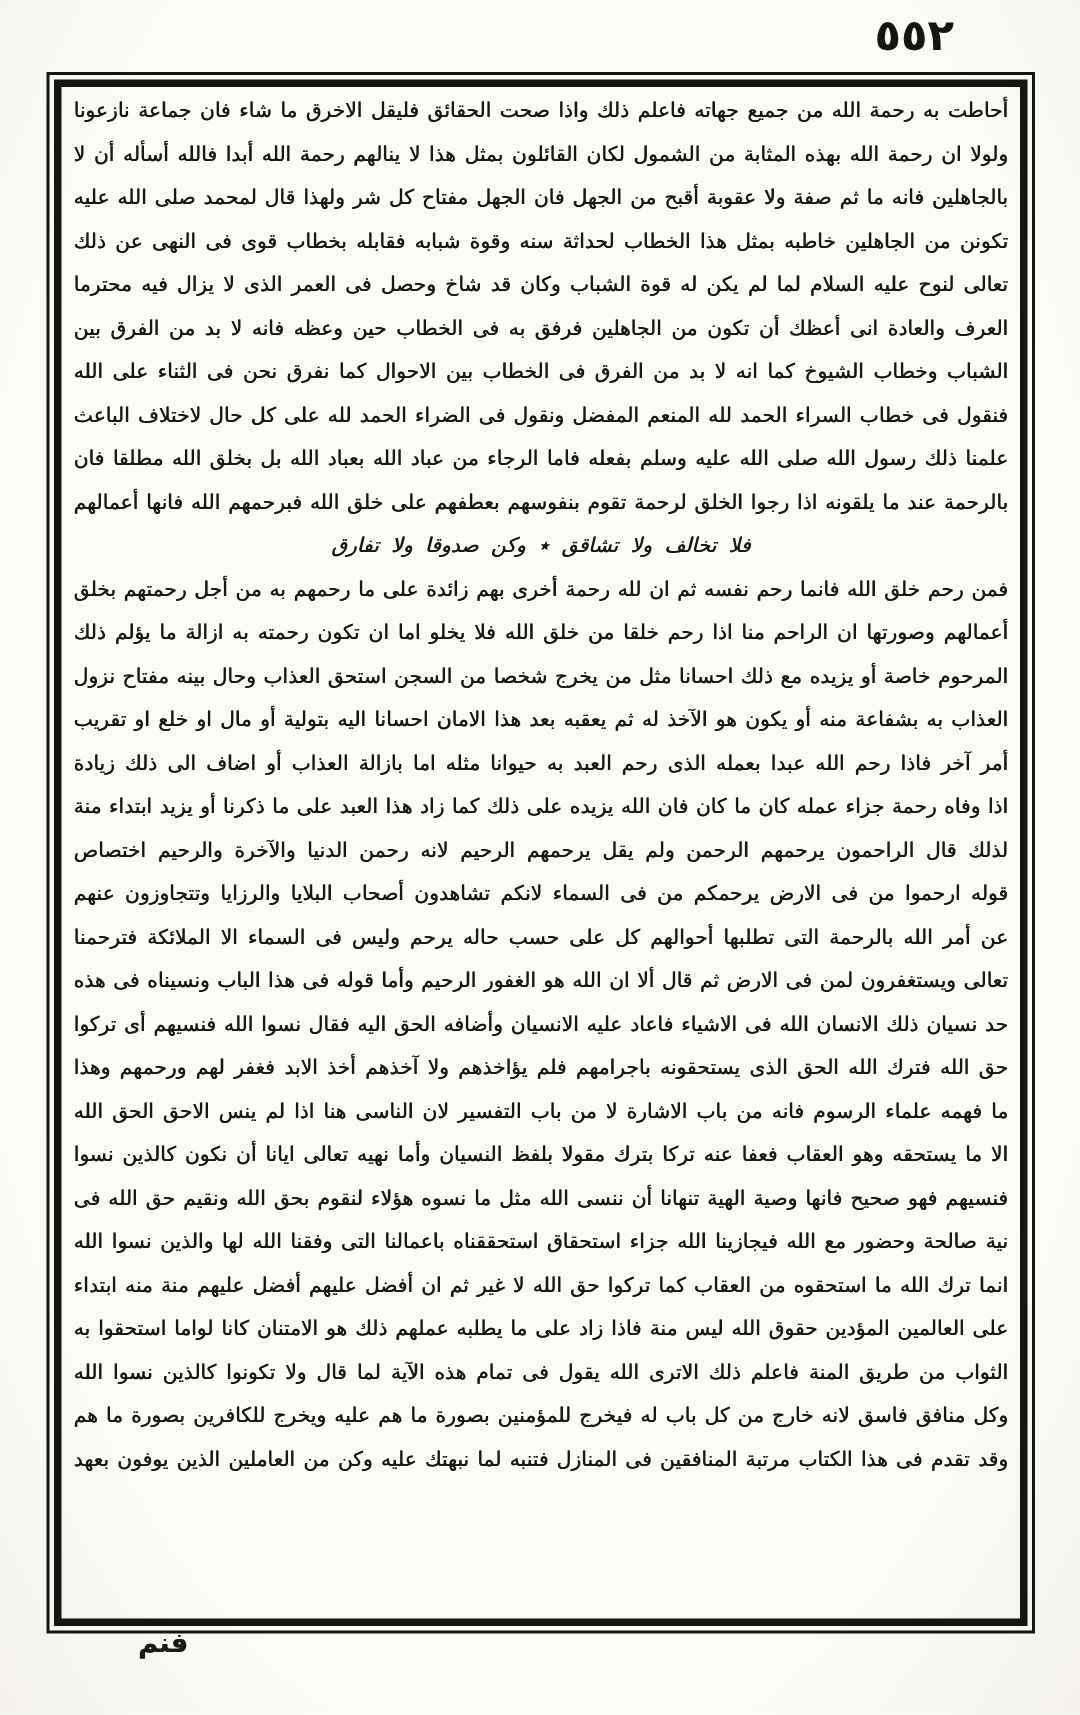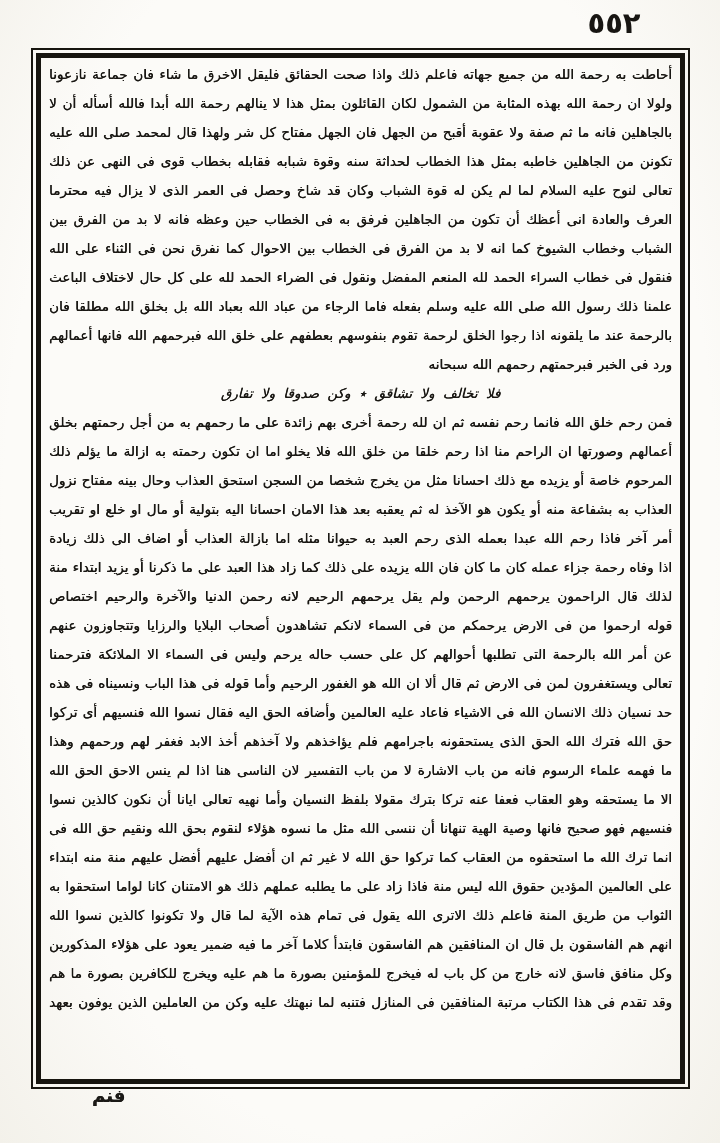--- a/index.html
+++ b/index.html
@@ -4,21 +4,21 @@
 <style>
   html,body{margin:0;padding:0;}
   body{
     width:720px;height:1143px;position:relative;overflow:hidden;
     background:#fbfaf6;
     font-family:"DejaVu Sans", sans-serif;
   }
   .page{position:absolute;inset:0;background:radial-gradient(ellipse at 50% 45%, #fcfbf8 70%, #f3f1ea 100%);}
   .page-number{
     position:absolute;top:6px;left:583px;width:62px;
-    text-align:center;font-size:29px;font-weight:bold;color:#171512;
+    font-size:29px;font-weight:bold;color:#171512;
     letter-spacing:1px;
   }
   .frame-outer{
     position:absolute;top:48px;left:31px;width:659px;height:1041px;
     border:2px solid #17150f;padding:3px;box-sizing:border-box;
     background:transparent;
   }
   .frame-inner{
     width:100%;height:100%;box-sizing:border-box;
     border:5px solid #17150f;
@@ -55,41 +55,40 @@
           <div class="line align-justify">أحاطت به رحمة الله من جميع جهاته فاعلم ذلك واذا صحت الحقائق فليقل الاخرق ما شاء فان جماعة نازعونا فى ذلك</div>
           <div class="line align-justify">ولولا ان رحمة الله بهذه المثابة من الشمول لكان القائلون بمثل هذا لا ينالهم رحمة الله أبدا فالله أسأله أن لا يلحقنا</div>
           <div class="line align-justify">بالجاهلين فانه ما ثم صفة ولا عقوبة أقبح من الجهل فان الجهل مفتاح كل شر ولهذا قال لمحمد صلى الله عليه وسلم فلا</div>
           <div class="line align-justify">تكونن من الجاهلين خاطبه بمثل هذا الخطاب لحداثة سنه وقوة شبابه فقابله بخطاب قوى فى النهى عن ذلك وقال</div>
           <div class="line align-justify">تعالى لنوح عليه السلام لما لم يكن له قوة الشباب وكان قد شاخ وحصل فى العمر الذى لا يزال فيه محترما موقرا به فى</div>
           <div class="line align-justify">العرف والعادة انى أعظك أن تكون من الجاهلين فرفق به فى الخطاب حين وعظه فانه لا بد من الفرق بين خطاب</div>
           <div class="line align-justify">الشباب وخطاب الشيوخ كما انه لا بد من الفرق فى الخطاب بين الاحوال كما نفرق نحن فى الثناء على الله بالاحوال</div>
           <div class="line align-justify">فنقول فى خطاب السراء الحمد لله المنعم المفضل ونقول فى الضراء الحمد لله على كل حال لاختلاف الباعث على الحمد</div>
           <div class="line align-justify">علمنا ذلك رسول الله صلى الله عليه وسلم بفعله فاما الرجاء من عباد الله بعباد الله بل بخلق الله مطلقا فان الله يسرع اليهم</div>
           <div class="line align-justify">بالرحمة عند ما يلقونه اذا رجوا الخلق لرحمة تقوم بنفوسهم بعطفهم على خلق الله فبرحمهم الله فانها أعمالهم ترد عليهم كما</div>
-          <div class="line align-right">ورد فى الخبر فبرحمتهم رحمهم الله سبحانه</div>
           <div class="line align-center">فلا تخالف ولا تشاقق ٭ وكن صدوقا ولا تفارق</div>
           <div class="line align-justify">فمن رحم خلق الله فانما رحم نفسه ثم ان لله رحمة أخرى بهم زائدة على ما رحمهم به من أجل رحمتهم بخلق الله التى هى من</div>
           <div class="line align-justify">أعمالهم وصورتها ان الراحم منا اذا رحم خلقا من خلق الله فلا يخلو اما ان تكون رحمته به ازالة ما يؤلم ذلك الخلق</div>
           <div class="line align-justify">المرحوم خاصة أو يزيده مع ذلك احسانا مثل من يخرج شخصا من السجن استحق العذاب وحال بينه مفتاح نزول</div>
           <div class="line align-justify">العذاب به بشفاعة منه أو يكون هو الآخذ له ثم يعقبه بعد هذا الامان احسانا اليه بتولية أو مال او خلع او تقريب فذلك</div>
           <div class="line align-justify">أمر آخر فاذا رحم الله عبدا بعمله الذى رحم العبد به حيوانا مثله اما بازالة العذاب أو اضاف الى ذلك زيادة احسان فان الله</div>
           <div class="line align-justify">اذا وفاه رحمة جزاء عمله كان ما كان فان الله يزيده على ذلك كما زاد هذا العبد على ما ذكرنا أو يزيد ابتداء منة منه تعالى</div>
           <div class="line align-justify">لذلك قال الراحمون يرحمهم الرحمن ولم يقل يرحمهم الرحيم لانه رحمن الدنيا والآخرة والرحيم اختصاص الرحمة بالآخرة وأما</div>
           <div class="line align-justify">قوله ارحموا من فى الارض يرحمكم من فى السماء لانكم تشاهدون أصحاب البلايا والرزايا وتتجاوزون عنهم فترحمونهم</div>
           <div class="line align-justify">عن أمر الله بالرحمة التى تطلبها أحوالهم كل على حسب حاله يرحم وليس فى السماء الا الملائكة فترحمنا بالاستغفار وهو قوله</div>
           <div class="line align-justify">تعالى ويستغفرون لمن فى الارض ثم قال ألا ان الله هو الغفور الرحيم وأما قوله فى هذا الباب ونسيناه فى هذه المنازلة فهو</div>
-          <div class="line align-justify">حد نسيان ذلك الانسان الله فى الاشياء فاعاد عليه العالمين وأضافه الحق اليه فقال نسوا الله فنسيهم أى تركوا</div>
+          <div class="line align-justify">حد نسيان ذلك الانسان الله فى الاشياء فاعاد عليه الانسيان وأضافه الحق اليه فقال نسوا الله فنسيهم أى تركوا</div>
           <div class="line align-justify">حق الله فترك الله الحق الذى يستحقونه باجرامهم فلم يؤاخذهم ولا آخذهم أخذ الابد فغفر لهم ورحمهم وهذا يخالف</div>
           <div class="line align-justify">ما فهمه علماء الرسوم فانه من باب الاشارة لا من باب التفسير لان الناسى هنا اذا لم ينس الاحق الحق الله الذى أمره الله باتيانه</div>
           <div class="line align-justify">الا ما يستحقه وهو العقاب فعفا عنه تركا بترك مقولا بلفظ النسيان وأما نهيه تعالى ايانا أن نكون كالذين نسوا الله</div>
           <div class="line align-justify">فنسيهم فهو صحيح فانها وصية الهية تنهانا أن ننسى الله مثل ما نسوه هؤلاء لنقوم بحق الله ونقيم حق الله فى الاشياء على</div>
+          <div class="line align-justify">نية صالحة وحضور مع الله فيجازينا الله جزاء استحقاق استحققناه باعمالنا التى وفقنا الله لها والذين نسوا الله</div>
           <div class="line align-justify">انما ترك الله ما استحقوه من العقاب كما تركوا حق الله لا غير ثم ان أفضل عليهم أفضل عليهم منة منه ابتداء وافضاله</div>
           <div class="line align-justify">على العالمين المؤدين حقوق الله ليس منة فاذا زاد على ما يطلبه عملهم ذلك هو الامتنان كانا لواما استحقوا به هذا</div>
           <div class="line align-justify">الثواب من طريق المنة فاعلم ذلك الاترى الله يقول فى تمام هذه الآية لما قال ولا تكونوا كالذين نسوا الله فنسيهم لم يقل</div>
-          <div class="line align-justify">انهم هم الفاسقون بل قال ان المنافقين هم الفاسقون فابتدأ كلاما آخر ما فيه ضمير يعود على هؤلاء المذكورين</div>
           <div class="line align-justify">وكل منافق فاسق لانه خارج من كل باب له فيخرج للمؤمنين بصورة ما هم عليه ويخرج للكافرين بصورة ما هم عليه</div>
           <div class="line align-justify">وقد تقدم فى هذا الكتاب مرتبة المنافقين فى المنازل فتنبه لما نبهتك عليه وكن من العاملين الذين يوفون بعهد الله</div>
         </div>
     </div>
   </div>
 
   <div class="catchword">فنم</div>
 
 </div>
 

